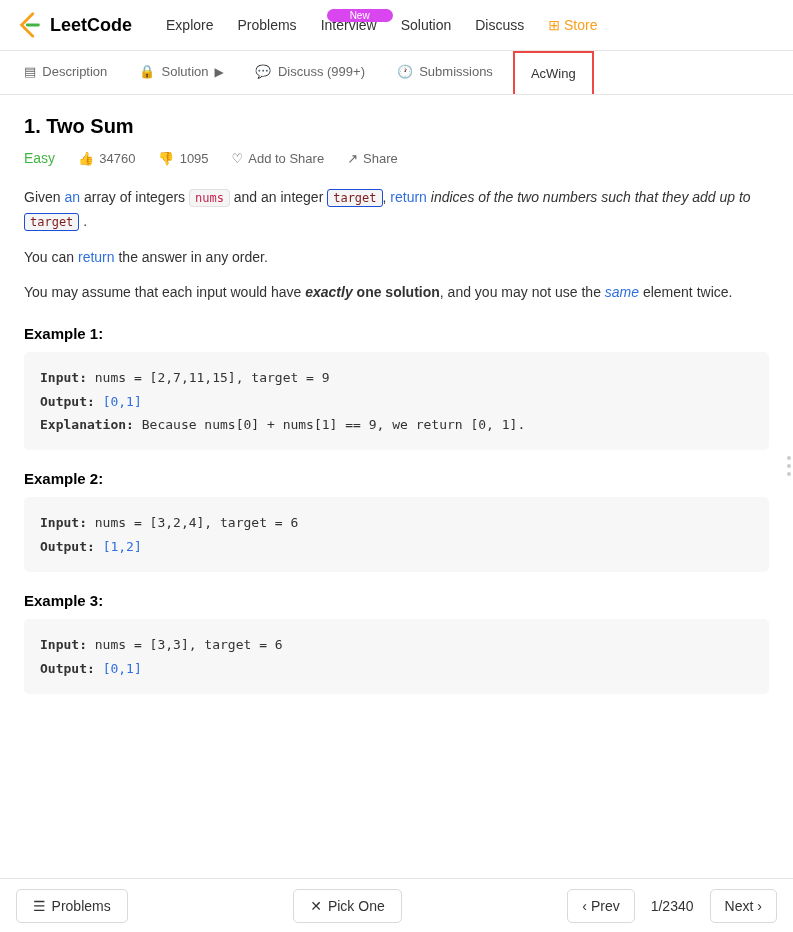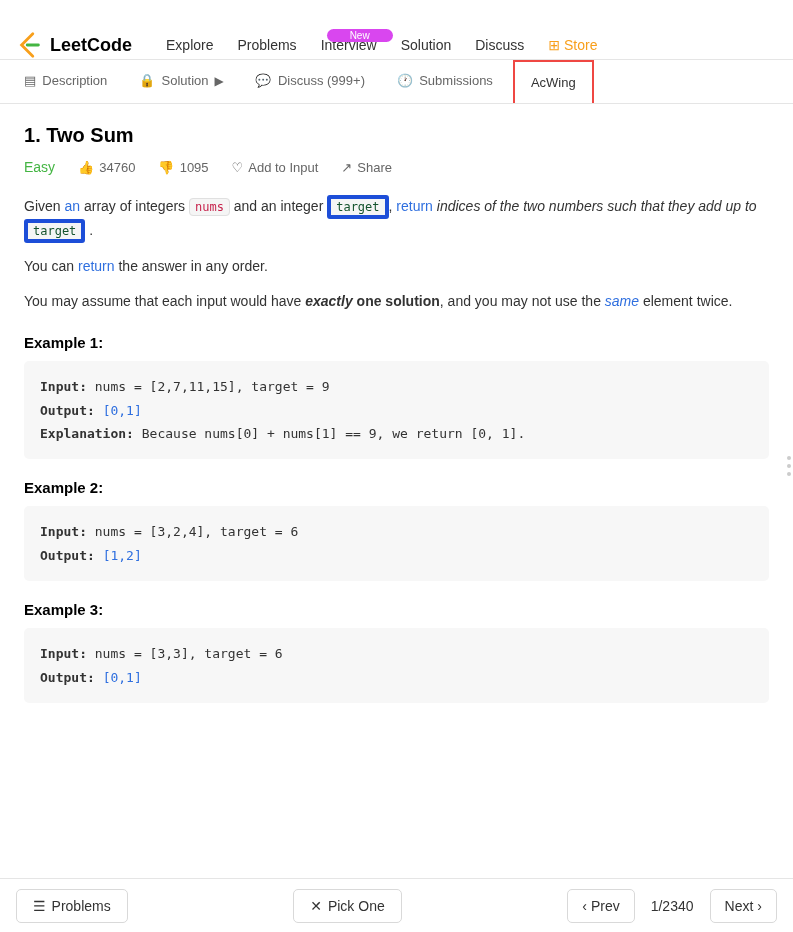--- a/index.html
+++ b/index.html
@@ -1,19 +1,19 @@
 <!DOCTYPE html>
 <html><head>
   <meta charset="utf-8">
   <style>
     * { box-sizing: border-box; margin: 0; padding: 0; }
     body { font-family: -apple-system, BlinkMacSystemFont, 'Segoe UI', sans-serif; font-size: 14px; color: #333; background: #fff; width: 793px; height: 932px; overflow: hidden; }
 
     
-    .top-nav { display: flex; align-items: flex-end; padding: 0 16px; height: 60px; border-bottom: 1px solid #e5e5e5; background: #fff; }
+    .top-nav { display: flex; align-items: center; padding: 0 16px; height: 51px; border-bottom: 1px solid #e5e5e5; background: #fff; }
     .logo { display: flex; align-items: center; margin-right: 24px; }
     .logo-icon { width: 28px; height: 28px; margin-right: 6px; }
     .logo-text { font-size: 18px; font-weight: 700; color: #000; }
     .nav-links { display: flex; align-items: center; gap: 4px; flex: 1; }
     .nav-link { padding: 6px 10px; font-size: 14px; color: #333; text-decoration: none; cursor: pointer; border-radius: 4px; position: relative; }
     .nav-badge { background: #d946ef; color: #fff; font-size: 10px; padding: 1px 23px; border-radius: 8px; position: absolute; top: -2px; right: -6px; }
     .nav-store { color: #f89f1b; display: flex; align-items: center; gap: 4px; }
 
     
     .tab-bar { display: flex; align-items: center; border-bottom: 1px solid #e5e5e5; background: #fff; height: 44px; padding: 0 8px; }
@@ -29,21 +29,21 @@
 
     
     .problem-meta { display: flex; align-items: center; gap: 23px; margin-bottom: 20px; flex-wrap: wrap; }
     .difficulty-easy { color: #44b543; font-size: 14px; font-weight: 500; }
     .meta-item { display: flex; align-items: center; gap: 5px; color: #666; font-size: 13px; cursor: pointer; }
 
     
     .description { line-height: 1.7; color: #333; margin-bottom: 16px; font-size: 14px; }
     .description p { margin-bottom: 12px; }
     .code-inline { background: #f5f5f5; border: 1px solid #e0e0e0; border-radius: 4px; padding: 1px 5px; font-family: 'Consolas', 'Monaco', monospace; font-size: 12px; color: #c7254e; }
-    .code-inline-target { background: #f5f5f5; border: 4px solid #1d4ed8; border-radius: 3px; padding: 1px 5px; font-family: 'Consolas', 'Monaco', monospace; font-size: 12px; color: #14532d; }
+    .code-inline-target { background: #f5f5f5; border: 1px solid #1d4ed8; border-radius: 3px; padding: 1px 5px; font-family: 'Consolas', 'Monaco', monospace; font-size: 12px; color: #7f1d1d; }
     .highlight-blue { color: #2f6fdf; }
     .bold-text { font-weight: 700; }
     .italic-text { font-style: italic; }
 
     
     .example-title { font-size: 15px; font-weight: 700; color: #000; margin: 20px 0 10px; }
     .example-block { background: #f7f7f7; border-radius: 5px; padding: 14px 16px; font-family: 'Consolas', 'Monaco', monospace; font-size: 13px; line-height: 1.8; margin-bottom: 16px; }
     .example-label { font-weight: 700; color: #333; }
     .example-value { color: #333; }
     .example-output-val { color: #2f6fdf; }
@@ -128,21 +128,21 @@
     <span class="meta-item">
       <span>👍</span>
       <span>34760</span>
     </span>
     <span class="meta-item">
       <span>👎</span>
       <span>1095</span>
     </span>
     <span class="meta-item">
       <span>♡</span>
-      <span>Add to Input</span>
+      <span>Add to Share</span>
     </span>
     <span class="meta-item">
       <span>↗</span>
       <span>Share</span>
     </span>
   </div>
 
   <div class="description">
     <p>
       Given <span class="highlight-blue">an</span> array of integers <code class="code-inline">nums</code> and an integer <code class="code-inline-target">target</code>, <span class="highlight-blue">return</span> <span class="italic-text">indices of the two numbers</span> <span class="italic-text">such that they add up to</span> <code class="code-inline-target">target</code> .

